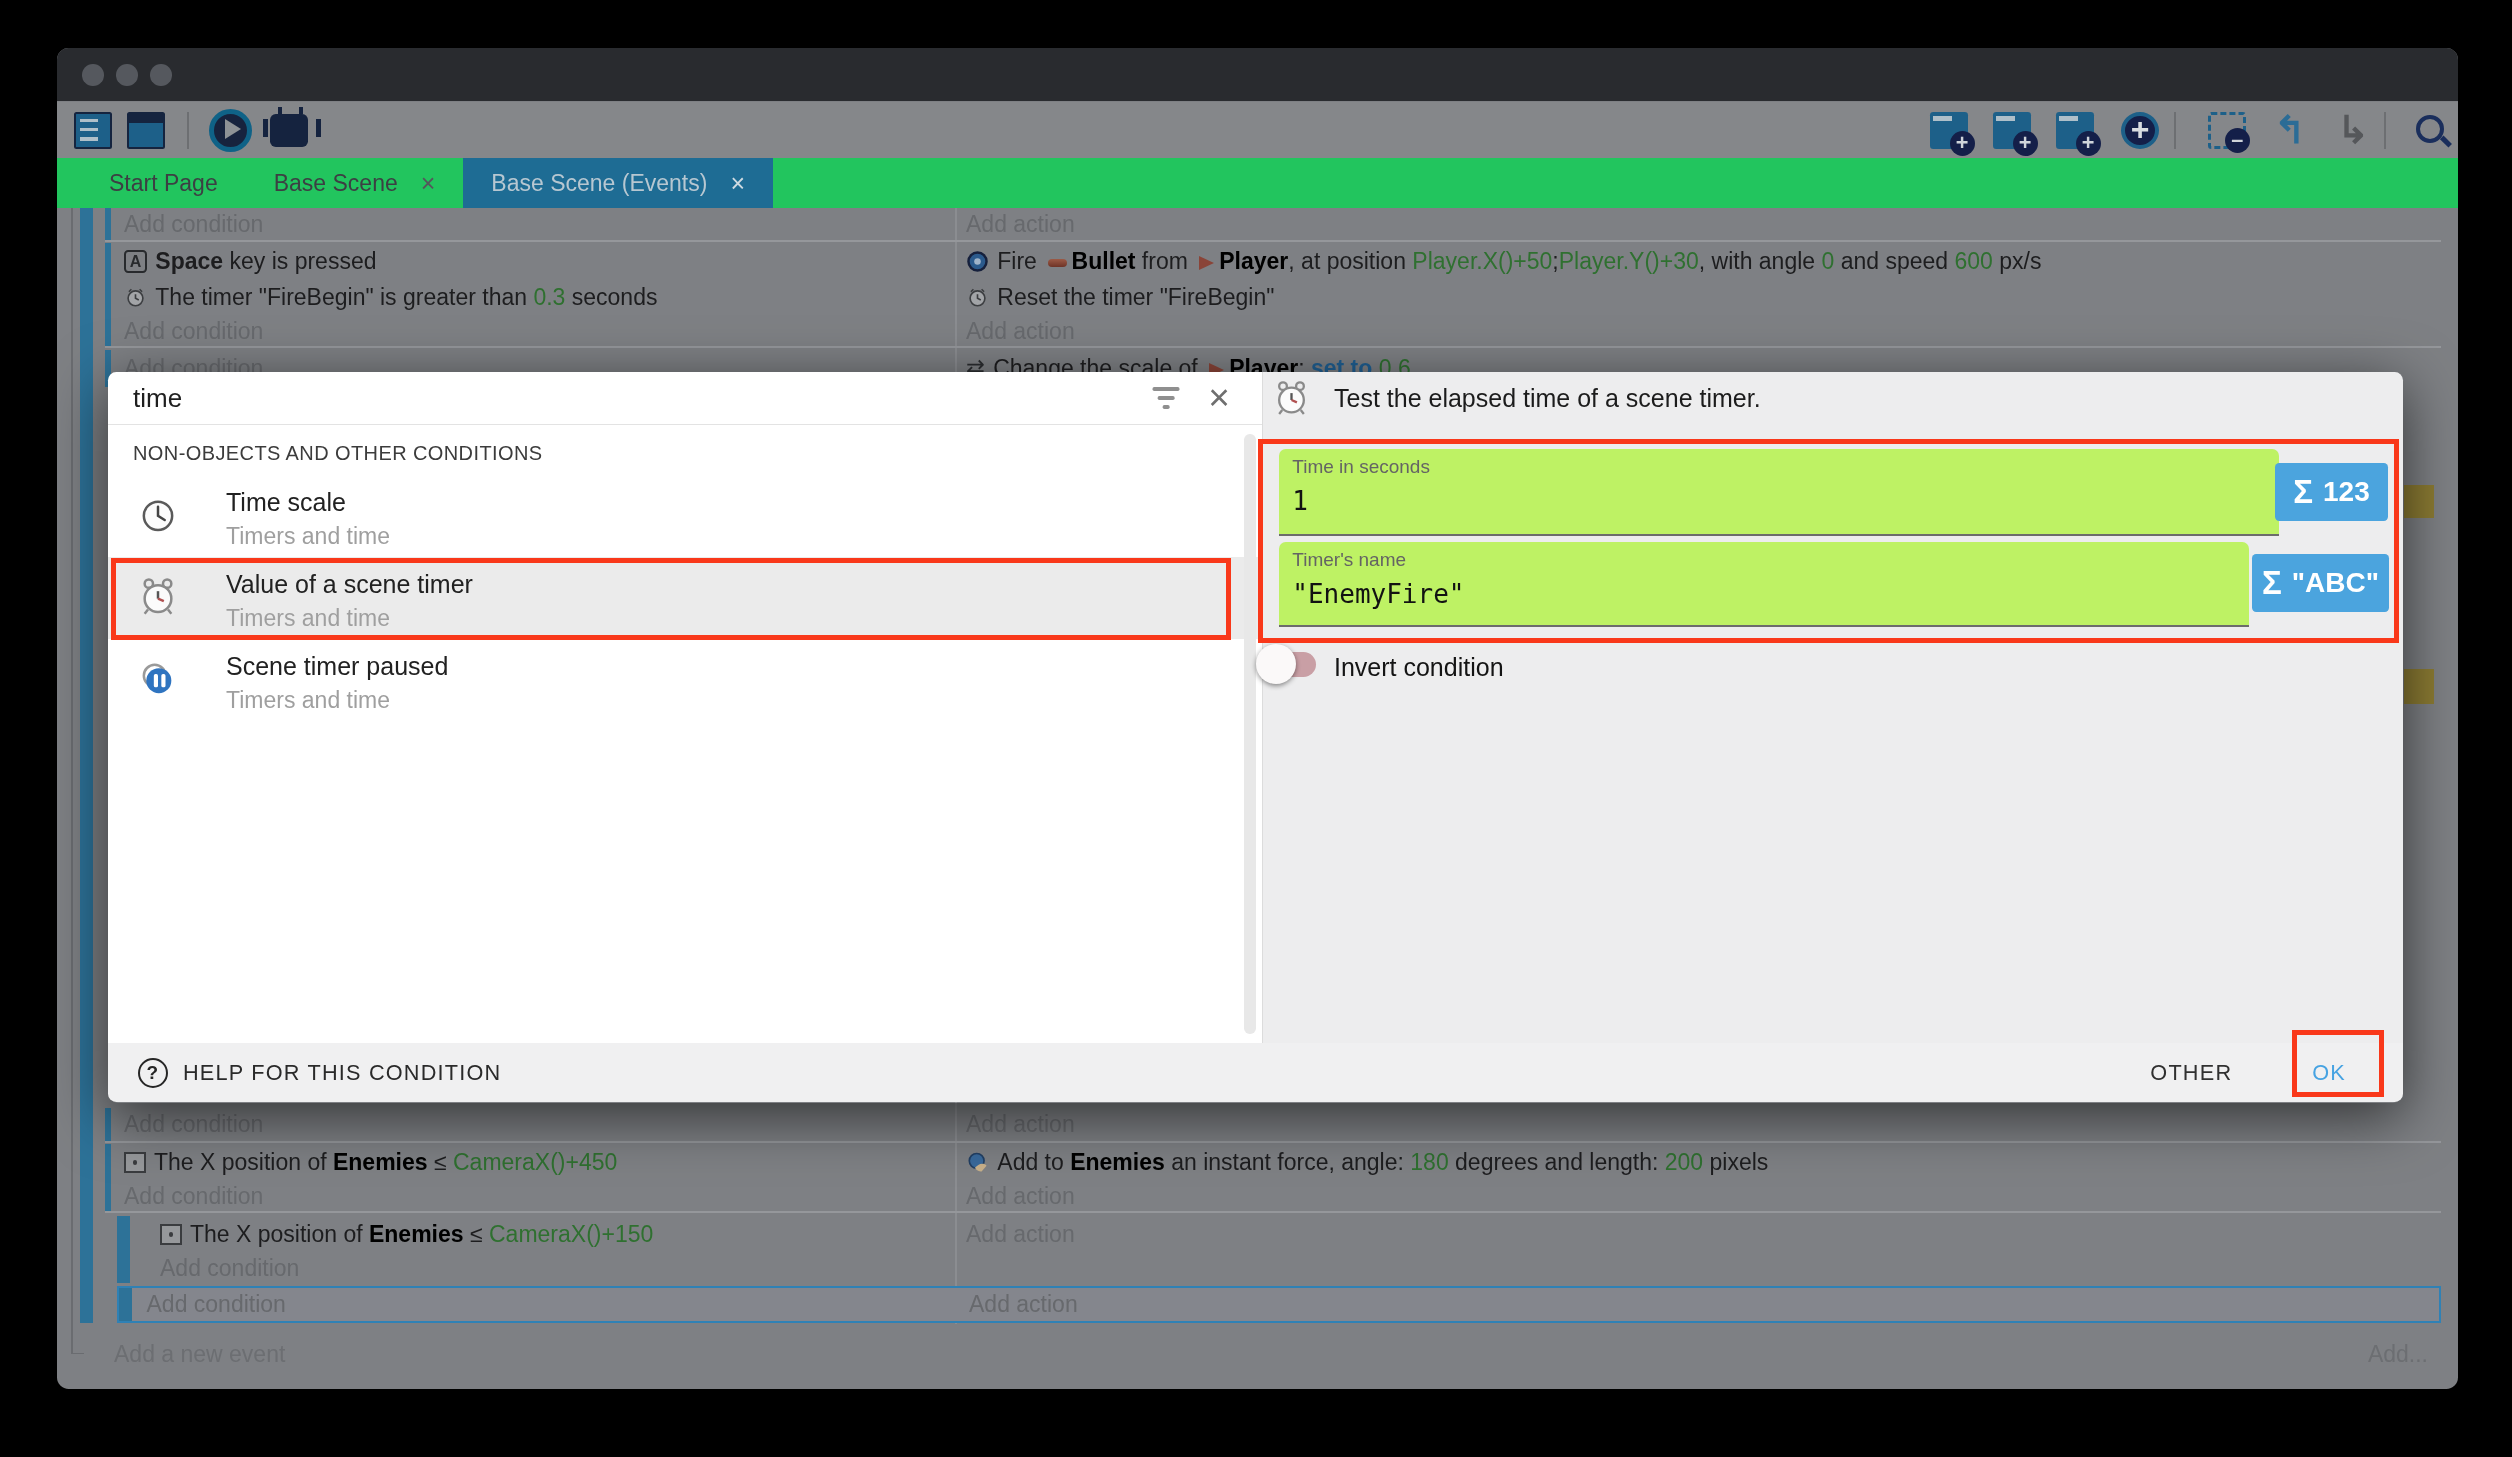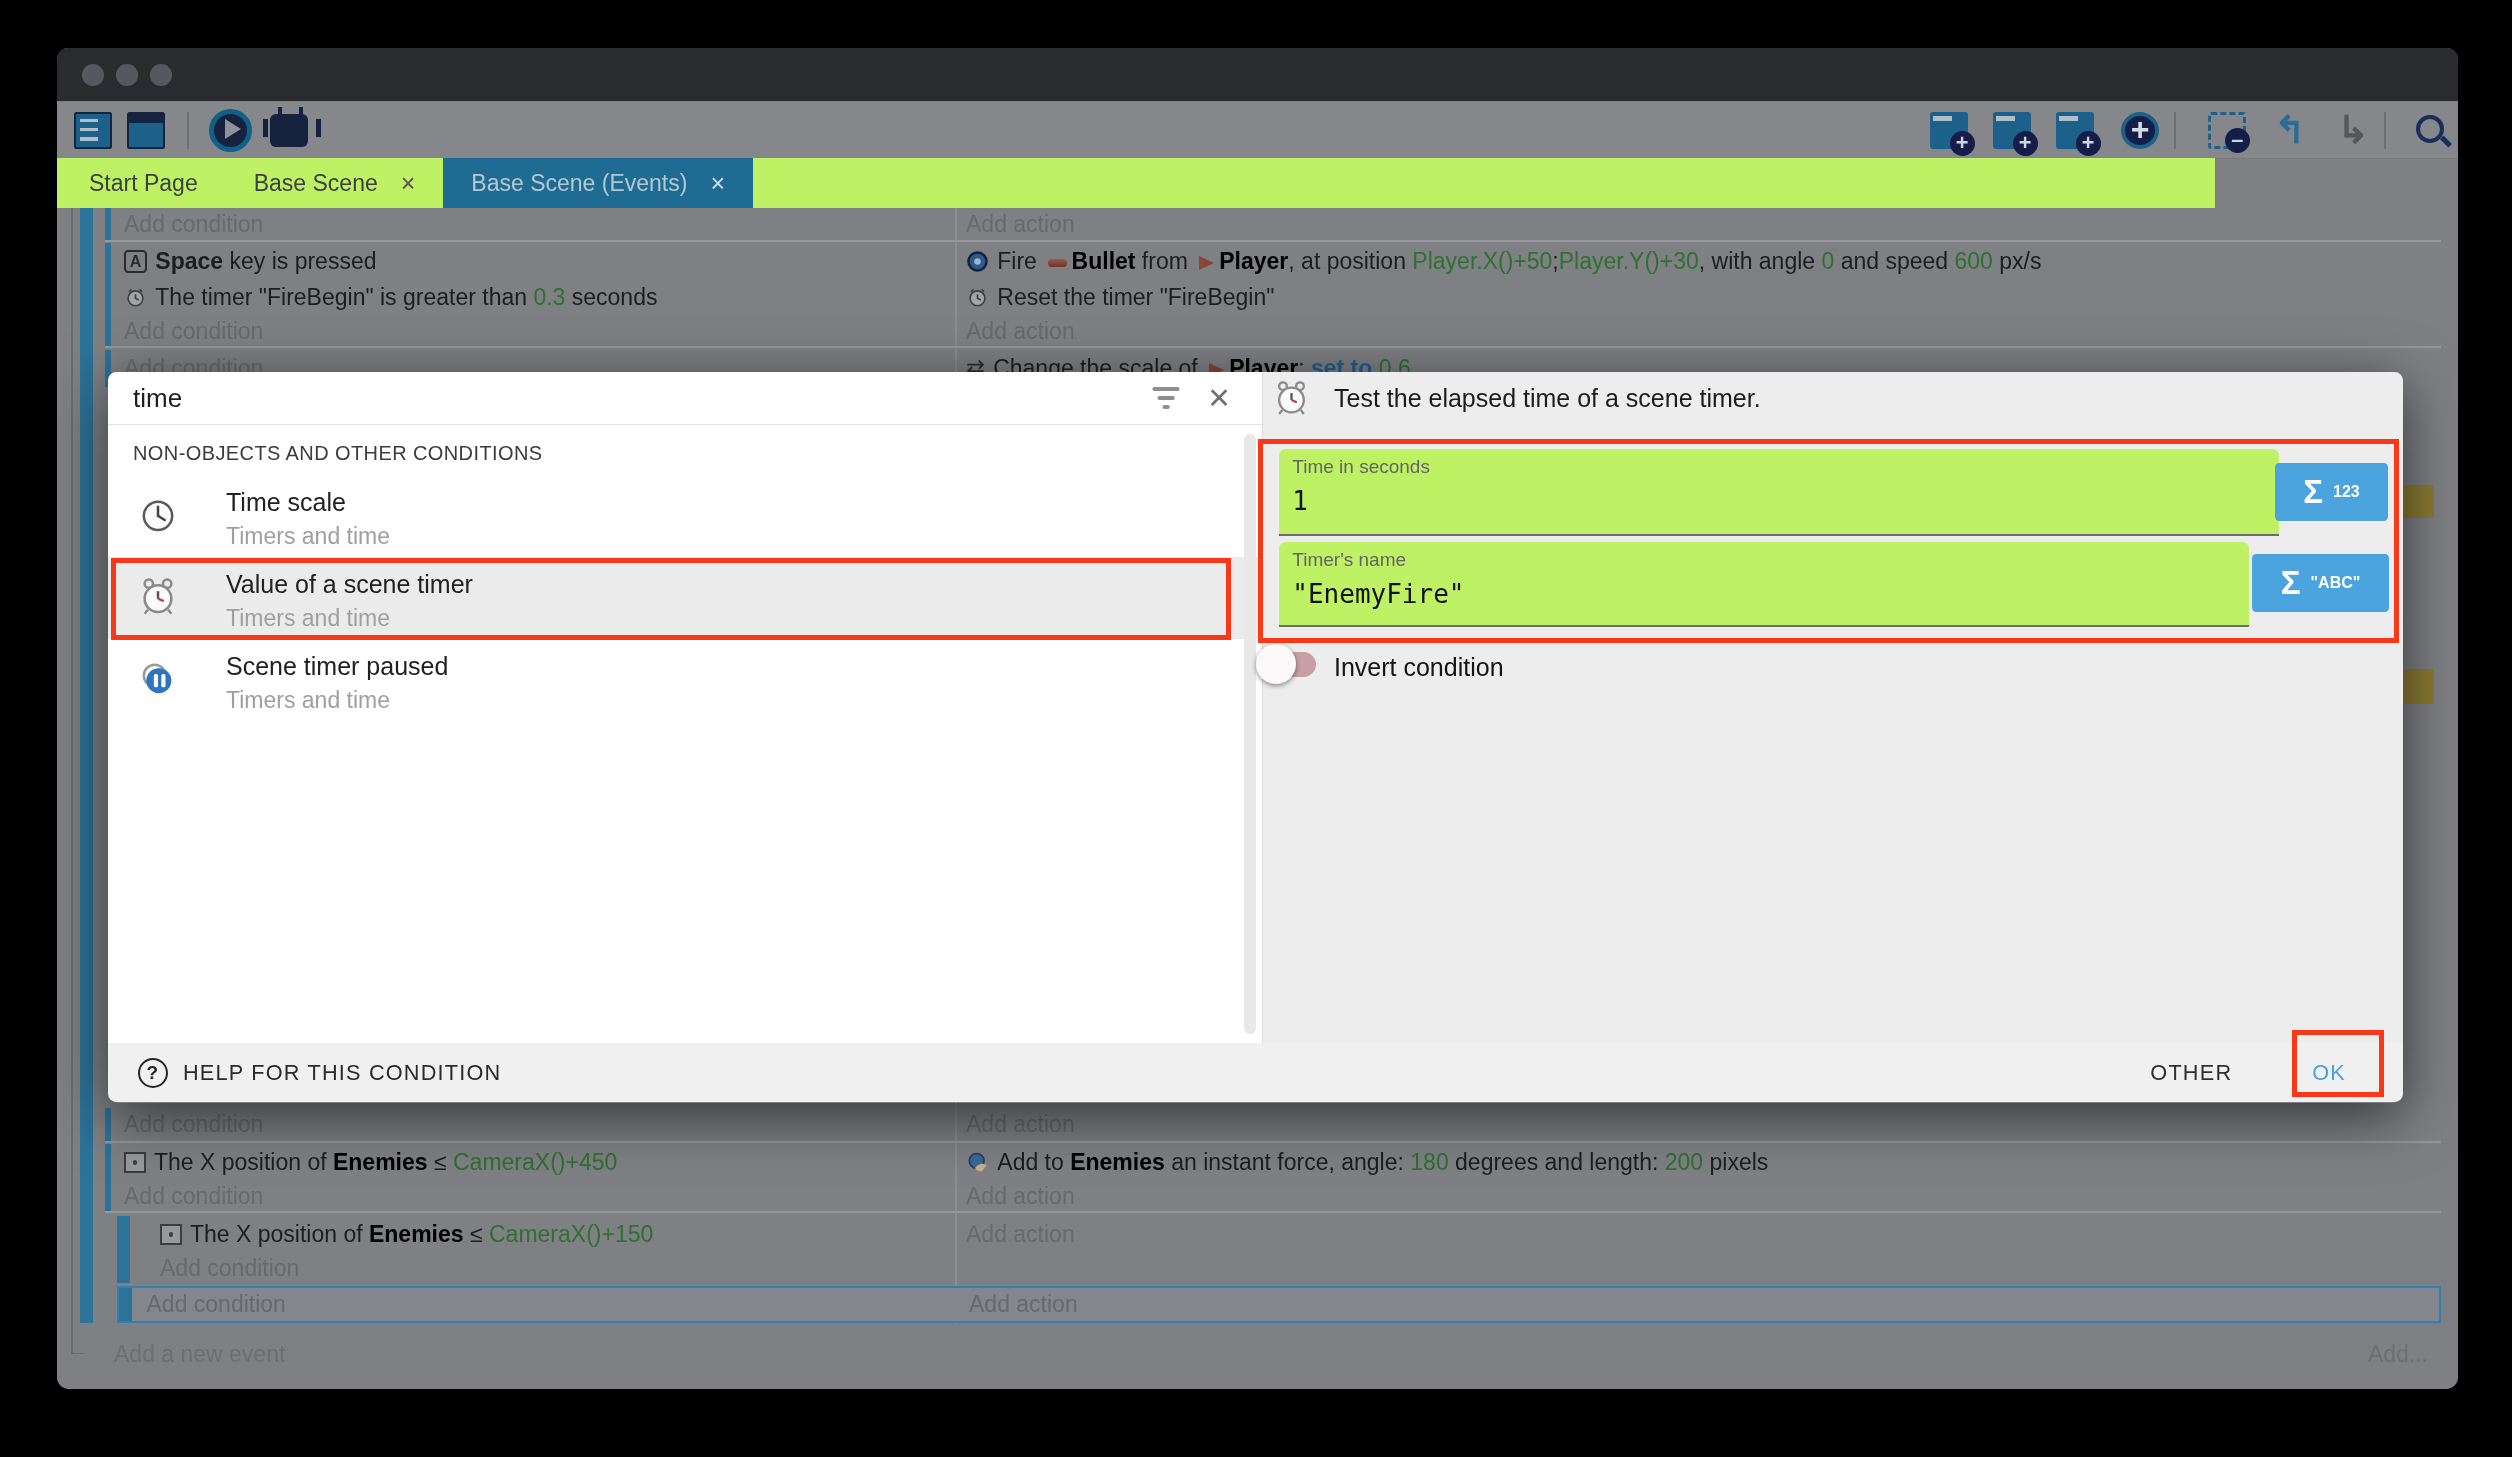--- a/index.html
+++ b/index.html
@@ -34,21 +34,21 @@
   .tb-plus{border-radius:50%;background:#141f49;border:4.2px solid #1d6089;color:#d7dbe0;font-size:32px;line-height:27px;text-align:center;font-weight:bold}
   .tb-del{border:3.3px dashed #1d6089;border-radius:3.3px}
   .tb-del::after{content:'–'}
   .tb-glyph{font-size:38px;line-height:37px;text-align:center;font-weight:bold}
   .tb-undo{color:#2b6c96}
   .tb-redo{color:#55575a}
   .tb-search{border:4.2px solid #1a2e5c;border-radius:50%;width:28px;height:28px;top:13.3px}
   .tb-search::after{content:'';position:absolute;left:20px;top:20px;width:11.7px;height:5px;background:#1a2e5c;transform:rotate(45deg)}
 
   
-  .tabbar{position:absolute;left:57px;top:158px;width:2158px;height:50px;background:#bef264;display:flex;padding-left:4px}
+  .tabbar{position:absolute;left:57px;top:158px;width:2401px;height:50px;background:#22c55e;display:flex;padding-left:24px}
   .tab{display:flex;align-items:center;gap:23px;padding:0 28px;font-size:23px;color:#3c3f43}
   .tab .x{font-size:25px;color:#54575b}
   .tab.active{background:#1e6c94;color:#b7c7d1}
   .tab.active .x{color:#cfdbe2}
 
   
   .sheet{position:absolute;left:57px;top:208px;width:2401px;height:1174px;background:#7e8084;border-radius:0 0 11.7px 11.7px;overflow:hidden;font-size:23px;color:#1d1d1f}
   .gutter-line{position:absolute;left:14px;top:0;width:1.7px;height:1145px;background:#6a6c70}
   .gutter-corner{position:absolute;left:14px;top:1121px;width:13.3px;height:25px;border-left:1.7px solid #6a6c70;border-bottom:1.7px solid #6a6c70}
   .main-bar{position:absolute;left:23px;top:0;width:13.3px;height:1115px;background:#2d7298}
@@ -110,21 +110,21 @@
   .dlg-right{position:absolute;left:1154px;top:0;width:1141px;height:671px;background:#ededee;border-radius:0 8.3px 0 0;border-left:0.8px solid #dcdcdc}
   .desc{position:absolute;left:71px;top:0;height:53px;display:flex;align-items:center;font-size:25px;color:#1c1c1c}
   .desc-ic{position:absolute;left:10px;top:8.3px}
   .field{position:absolute;left:16px;background:#bef264;border-radius:6.7px 6.7px 0 0;border-bottom:2.5px solid #6c6c6c}
   .field .lbl{position:absolute;left:13.3px;top:6.7px;font-size:19px;color:#646464}
   .field .val{position:absolute;left:13.3px;top:37px;font-size:26px;color:#121212;font-family:"DejaVu Sans Mono",monospace}
   .f1{top:77px;width:1000px;height:87px}
   .f2{top:170px;width:970px;height:85px}
   .exprbtn{position:absolute;height:58px;background:#4ba4de;border-radius:4.2px;color:#fff;display:flex;align-items:center;justify-content:center;gap:10px}
   .exprbtn .sig{font-size:33px;font-weight:bold}
-  .exprbtn .bl{font-size:16px;font-weight:bold}
+  .exprbtn .bl{font-size:28px;font-weight:bold}
   .b1{left:1012px;top:91px;width:113px}
   .b2{left:989px;top:182px;width:137px}
   .toggle-track{position:absolute;left:-1.7px;top:280px;width:55px;height:25px;border-radius:12.5px;background:#c99fa5}
   .toggle-thumb{position:absolute;left:-6.7px;top:272px;width:40px;height:40px;border-radius:50%;background:#fbf9f9;box-shadow:0 1.7px 5.8px rgba(0,0,0,.45)}
   .invert-lbl{position:absolute;left:71px;top:277px;height:37px;display:flex;align-items:center;font-size:25px;color:#141414}
 
   .dlg-footer{position:absolute;left:0;top:671px;width:2295px;height:59px;background:#f0f0f1;border-radius:0 0 8.3px 8.3px;display:flex;align-items:center;padding:0 30px}
   .help{display:flex;align-items:center;gap:15px;font-size:21.7px;color:#2a2a2a;letter-spacing:1.2px;font-weight:500}
   .help-ic{width:30px;height:30px;border:2.5px solid #262626;border-radius:50%;display:flex;align-items:center;justify-content:center;font-size:19px;font-weight:bold;color:#262626}
   .spacer{flex:1}

